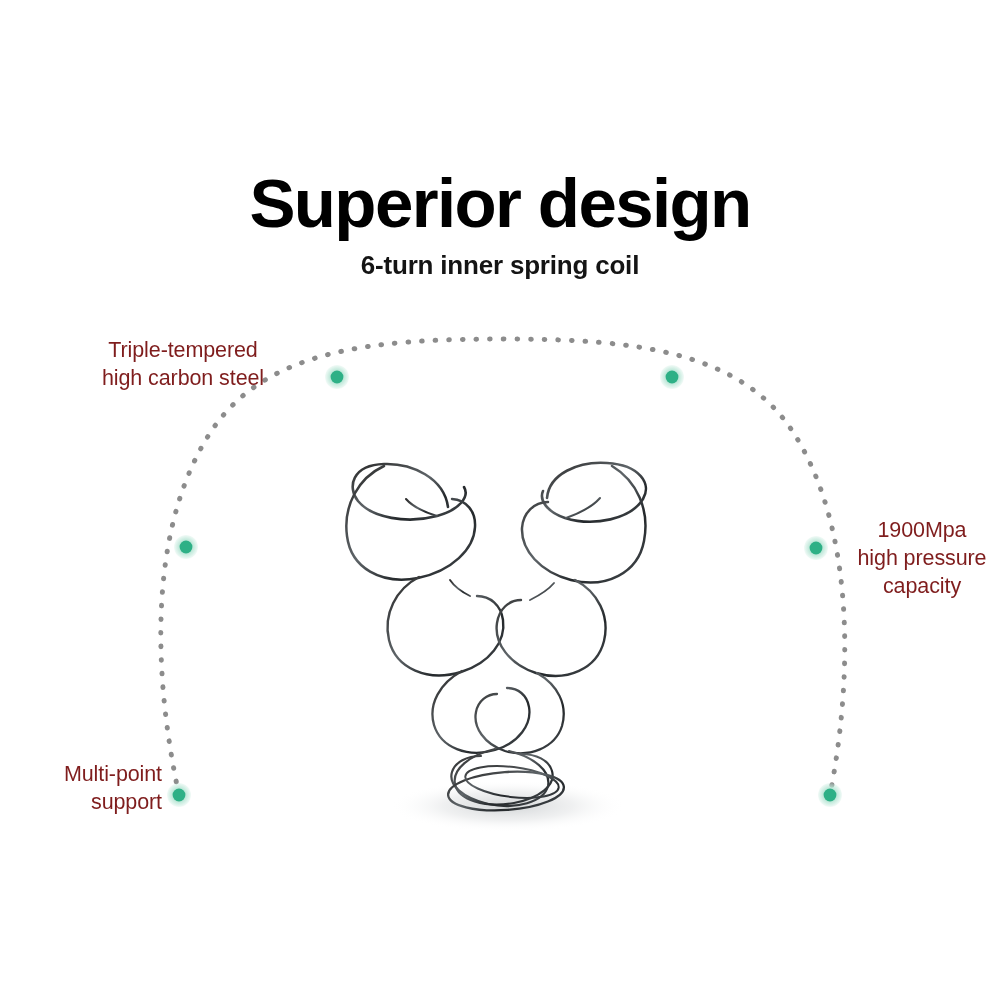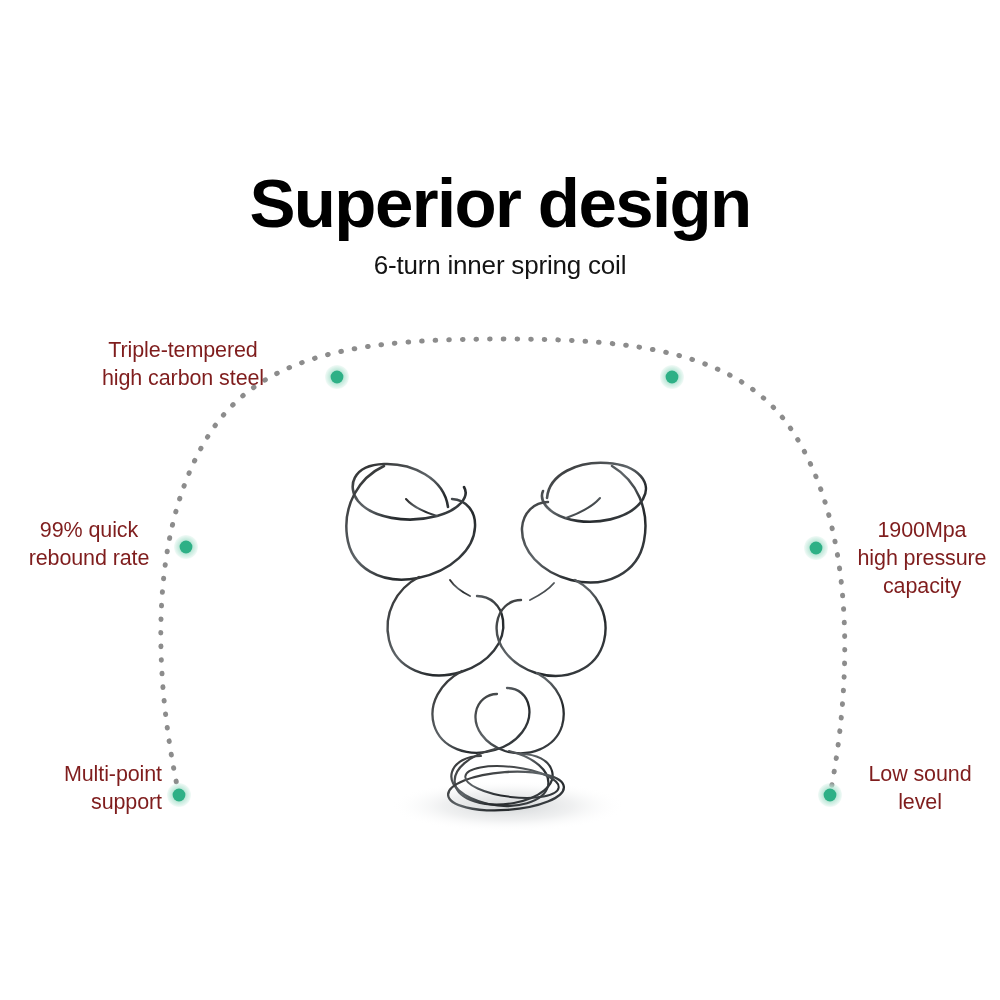--- a/index.html
+++ b/index.html
@@ -33,21 +33,21 @@
     color: #000000;
   }
   .subtitle {
     position: absolute;
     left: 0;
     top: 250px;
     width: 1000px;
     text-align: center;
     font-size: 26px;
     line-height: 30px;
-    font-weight: normal;
+    font-weight: bold;
     letter-spacing: -0.2px;
     color: #141414;
   }
 
   
   #arc-layer, #spring-layer {
     position: absolute;
     left: 0;
     top: 0;
     width: 1000px;
@@ -206,26 +206,22 @@
       <path d="M 566 518 C 580 513, 593 506, 600 498" stroke-width="2.0"></path>
       <path d="M 470 596 C 462 592, 454 586, 450 580" stroke-width="1.9"></path>
       <path d="M 530 600 C 540 595, 549 589, 554 583" stroke-width="1.9"></path>
     </g>
   </svg>
 
   <div class="feature-label lbl-triple">Triple-tempered
 high carbon steel</div>
 
 
-  <div class="feature-label lbl-rebound">99% quick
-rebound rate</div>
 
   <div class="feature-label lbl-pressure">1900Mpa
 high pressure
 capacity</div>
 
   <div class="feature-label lbl-multi">Multi-point
 support</div>
 
-  <div class="feature-label lbl-sound">Low sound
-level</div>
 
 </div>
 
 </body></html>

